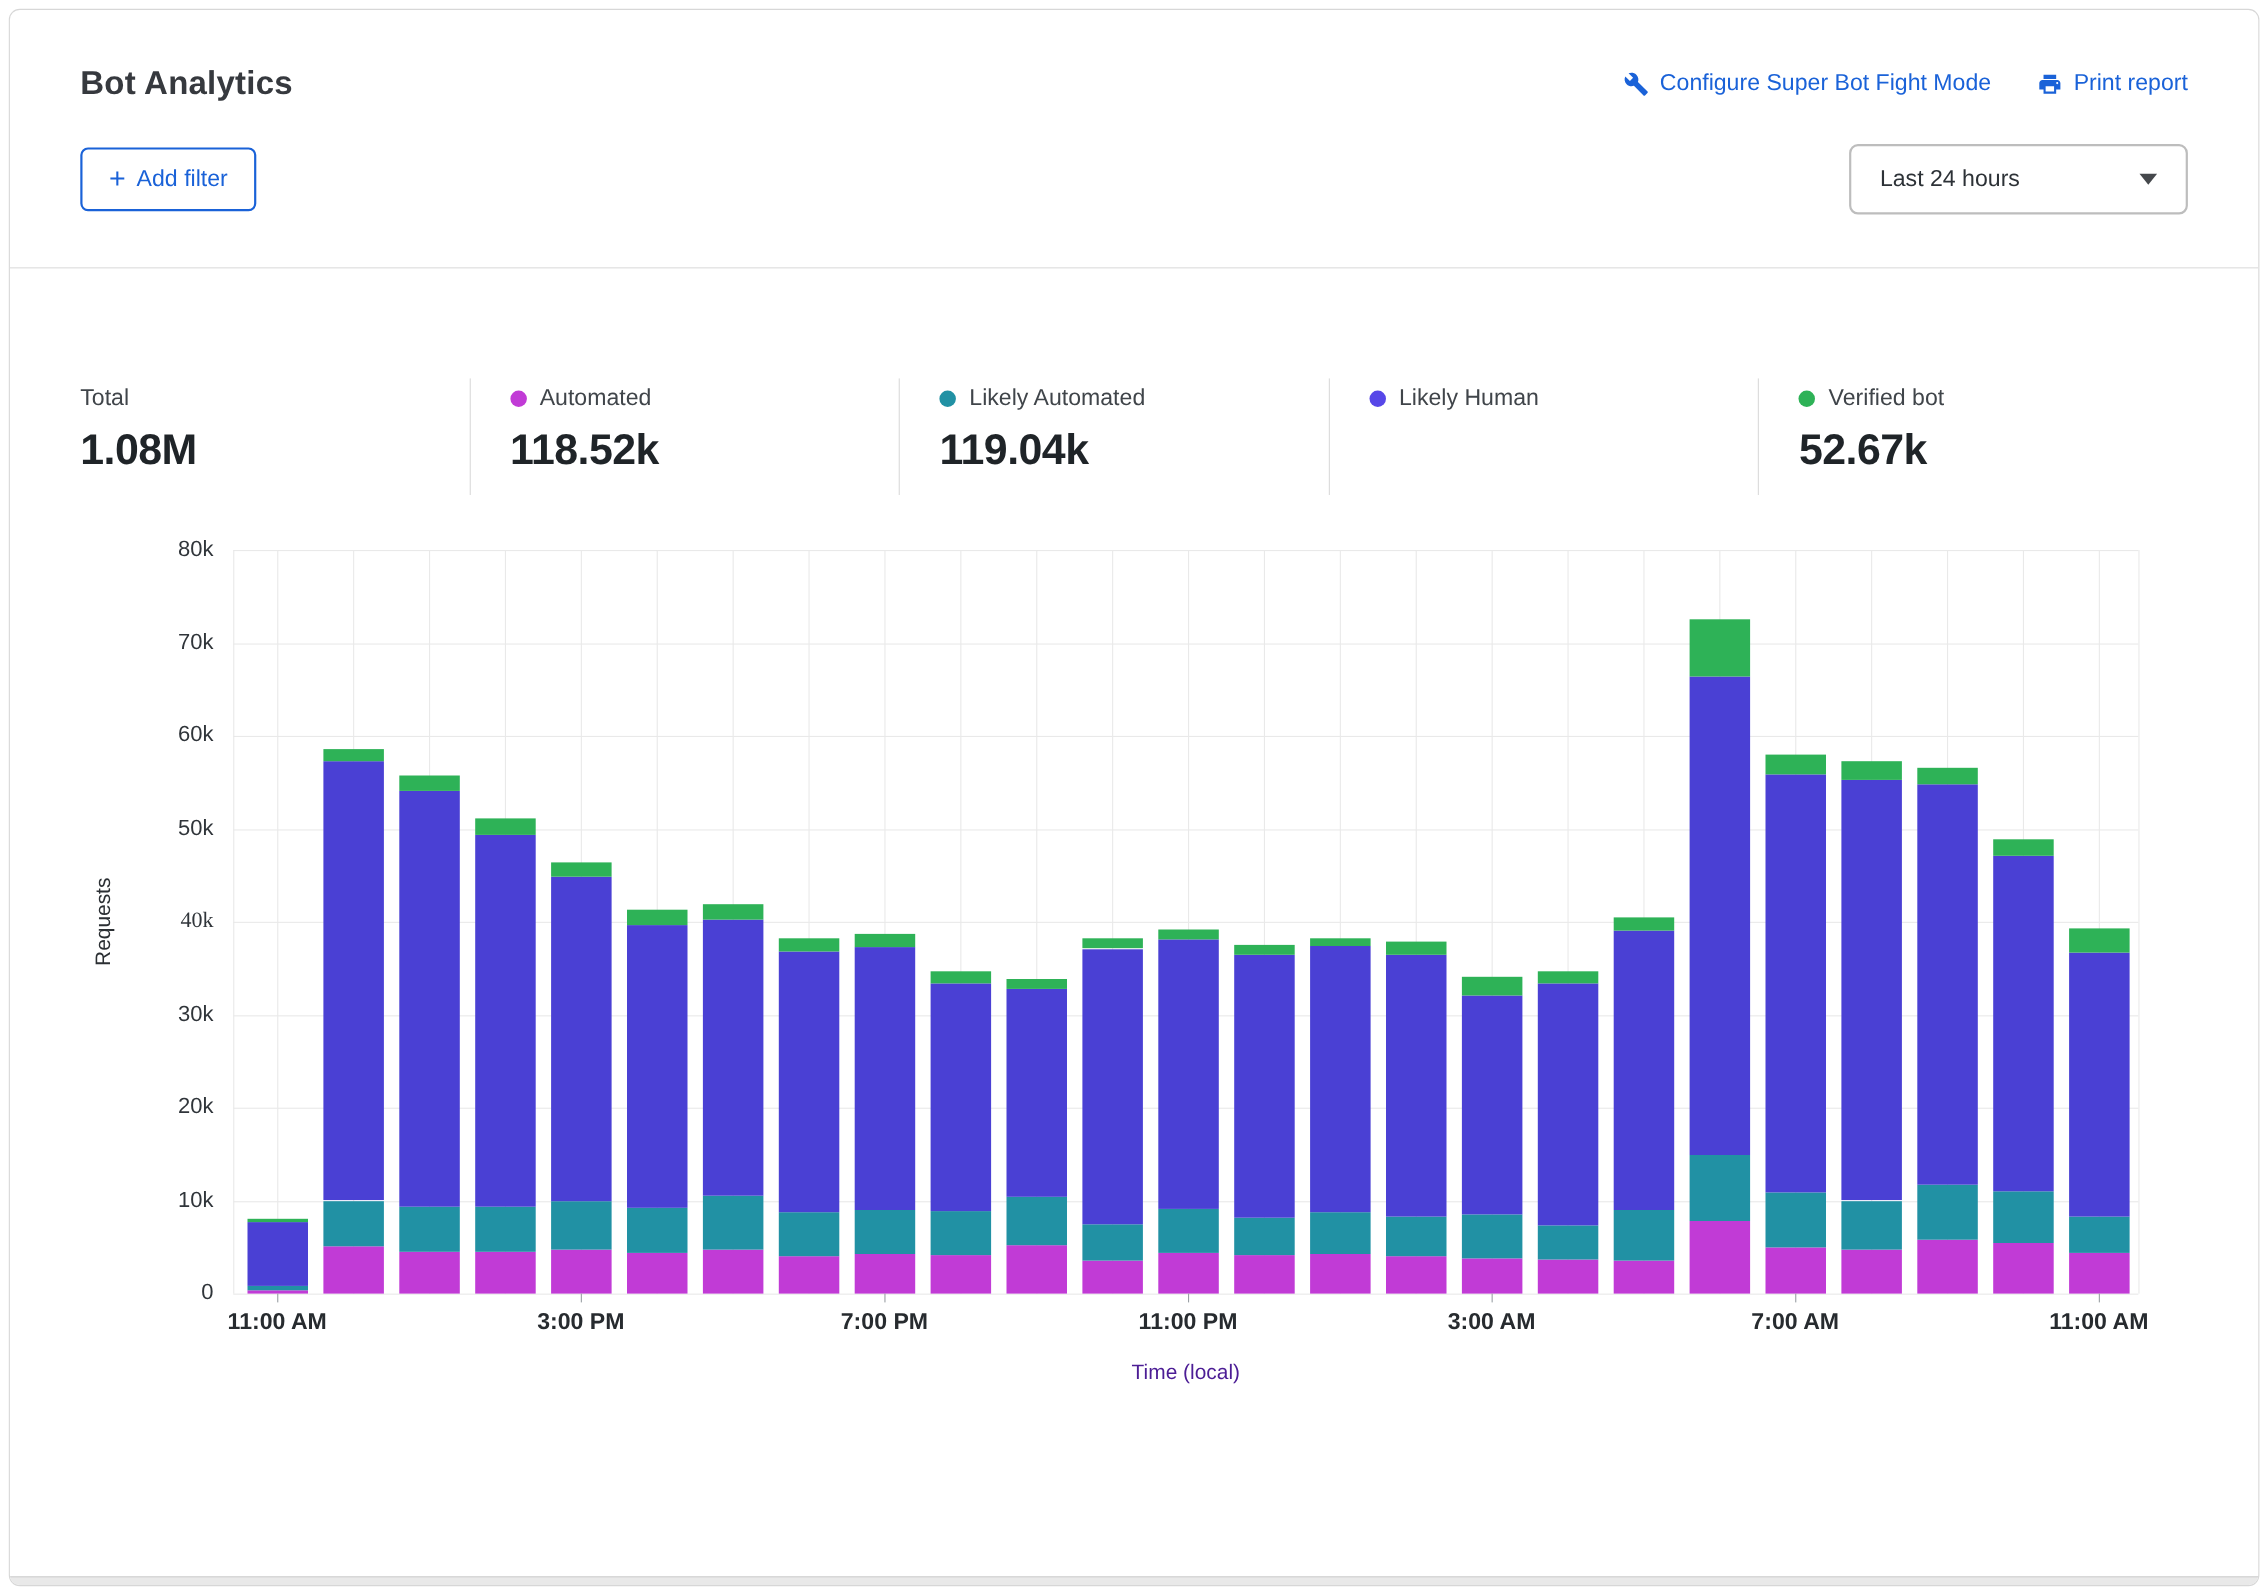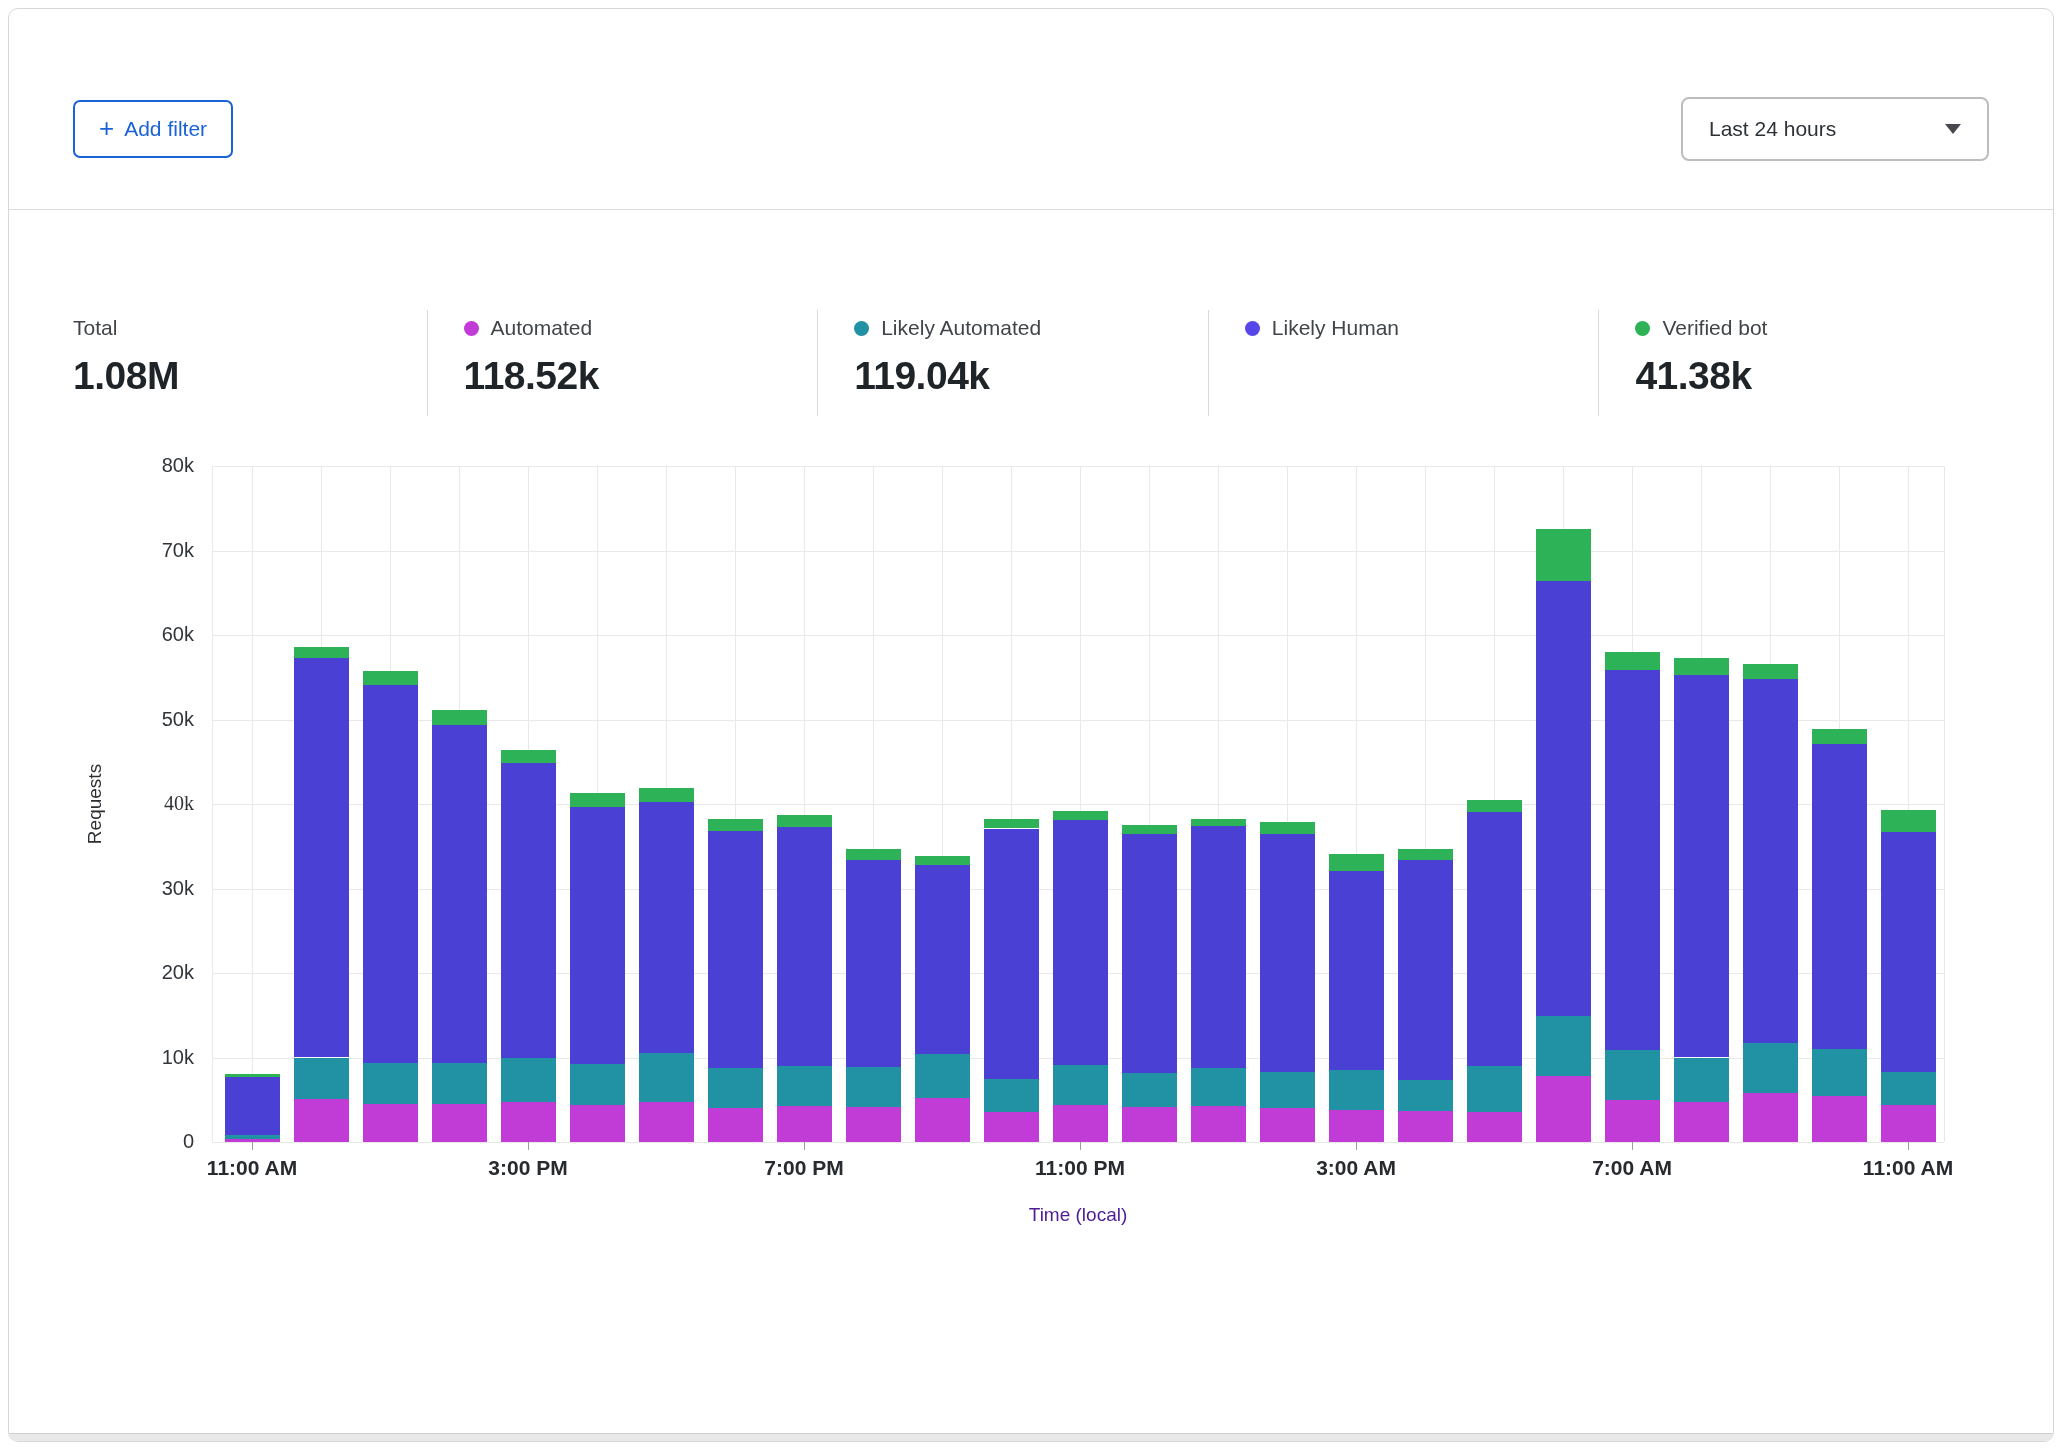--- a/index.html
+++ b/index.html
@@ -66,20 +66,41 @@
   .axis-title-x { position:absolute; font-size:19px; color:#4c1d95; transform:translateX(-50%); white-space:nowrap; }
 
   .bottom-strip { position:absolute; left:0; right:0; bottom:0; height:8px; background:#e9e9e9; border-top:1px solid #cfcfcf; }
 </style>
 </head>
 <body>
 
 <div class="card">
 
   <div class="header">
+    <div class="header-row">
+      <h1 class="page-title">Bot Analytics</h1>
+      <div class="header-links">
+        <a class="hlink">
+          <span>
+            <svg width="23" height="23" viewBox="0 0 24 24" fill="#1a62d8">
+                <path d="M22.7 19l-9.1-9.1c.9-2.3.4-5-1.5-6.9-2-2-5-2.4-7.4-1.3L9 6 6 9 1.6 4.7C.4 7.1.9 10.1 2.9 12.1c1.9 1.9 4.6 2.4 6.9 1.5l9.1 9.1c.4.4 1 .4 1.4 0l2.3-2.3c.5-.4.5-1.1.1-1.4z"></path>
+              </svg>
+          </span>
+          <span>Configure Super Bot Fight Mode</span>
+        </a>
+        <a class="hlink">
+          <span>
+            <svg width="23" height="23" viewBox="0 0 24 24" fill="#1a62d8">
+                <path d="M19 8H5c-1.66 0-3 1.34-3 3v6h4v4h12v-4h4v-6c0-1.66-1.34-3-3-3zm-3 11H8v-5h8v5zm3-7c-.55 0-1-.45-1-1s.45-1 1-1 1 .45 1 1-.45 1-1 1zm-1-9H6v4h12V3z"></path>
+              </svg>
+          </span>
+          <span>Print report</span>
+        </a>
+      </div>
+    </div>
     <div class="controls-row">
       <button class="add-filter">
         <span class="plus">+</span>
         <span>Add filter</span>
       </button>
       <div class="select">
         <span>Last 24 hours</span>
         <span class="caret"></span>
       </div>
     </div>
@@ -114,21 +135,21 @@
         <div class="stat-label-row">
           <span class="stat-dot" style="background: rgb(87, 71, 232);"></span>
           <span>Likely Human</span>
         </div>
       </div>
       <div class="stat">
         <div class="stat-label-row">
           <span class="stat-dot" style="background: rgb(46, 178, 87);"></span>
           <span>Verified bot</span>
         </div>
-        <div class="stat-value">41.38k</div>
+        <div class="stat-value">52.67k</div>
       </div>
     </div>
 
     <div class="chart" id="chart">
       <div class="axis-title-y" style="left: 86px; top: 384px;">Requests</div>
       <div class="axis-title-x" id="xAxisTitle" style="left: 1069px; top: 784px;">Time (local)</div>
     <div class="gridline-h" style="left: 203px; width: 1732px; top: 722px;"></div>
         <div class="ytick-label" style="left: 115px; top: 710px;">0</div>
         <div class="gridline-h" style="left: 203px; width: 1732px; top: 637.5px;"></div>
         <div class="ytick-label" style="left: 115px; top: 625.5px;">10k</div>

